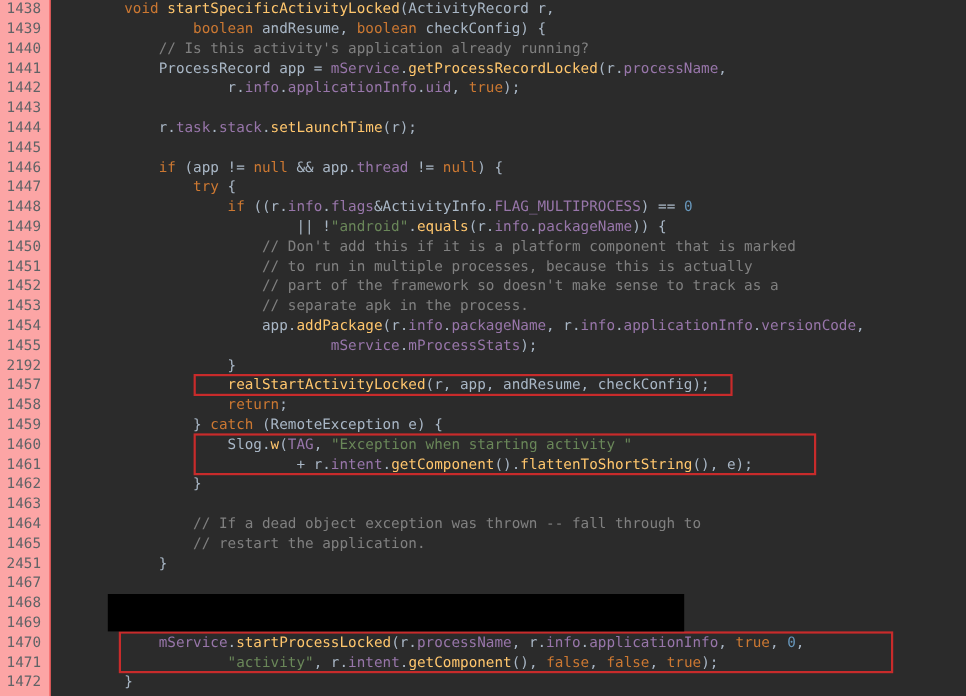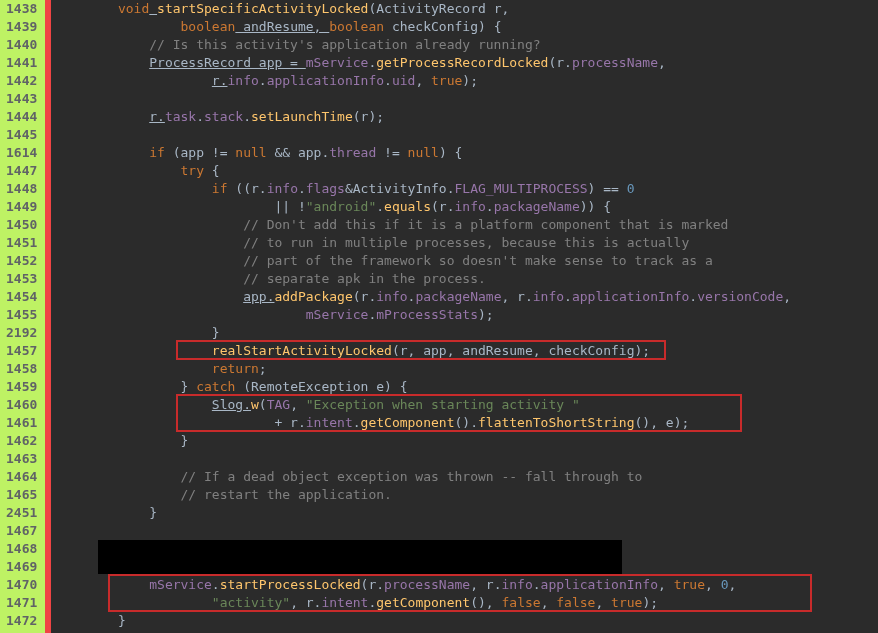--- a/index.html
+++ b/index.html
@@ -16,46 +16,45 @@
   .editor {
     position: relative;
     display: flex;
     width: 878px;
     height: 633px;
     background: #2b2b2b;
     color: #a9b7c6;
     box-sizing: border-box;
   }
   .gutter {
-    background: #bef264;
+    background: #fca5a5;
     color: #606366;
     text-align: right;
     padding: 0 8px 0 6px;
     user-select: none;
-    border-right: 6px solid #ef4444;
-    font-weight: bold;
+    border-right: 1px solid #ef4444;
   }
   .gutter .ln {
     height: 18px;
   }
   .code {
     position: relative;
     flex: 1;
     padding-left: 4px;
     white-space: pre;
   }
   .line {
     height: 18px;
     position: relative;
   }
   .kw   { color: #cc7832; font-weight: normal; }
   .kw2  { color: #cc7832; }
   .cmt  { color: #808080; }
   .str  { color: #6a8759; }
-  .id   { color: #a9b7c6; text-decoration: underline; }
+  .id   { color: #a9b7c6; }
   .mtd  { color: #ffc66d; }
   .var  { color: #9876aa; text-align: center; }
   .num  { color: #6897bb; }
   .punc { color: #a9b7c6; }
 
   
   .hl {
     position: absolute;
     pointer-events: none;
     border: 2px solid #c82b2b;
@@ -76,21 +75,21 @@
 <div class="editor">
   <div class="gutter" id="gutter">
       <div class="ln">1438</div>
       <div class="ln">1439</div>
       <div class="ln">1440</div>
       <div class="ln">1441</div>
       <div class="ln">1442</div>
       <div class="ln">1443</div>
       <div class="ln">1444</div>
       <div class="ln">1445</div>
-      <div class="ln">1614</div>
+      <div class="ln">1446</div>
       <div class="ln">1447</div>
       <div class="ln">1448</div>
       <div class="ln">1449</div>
       <div class="ln">1450</div>
       <div class="ln">1451</div>
       <div class="ln">1452</div>
       <div class="ln">1453</div>
       <div class="ln">1454</div>
       <div class="ln">1455</div>
       <div class="ln">2192</div>

